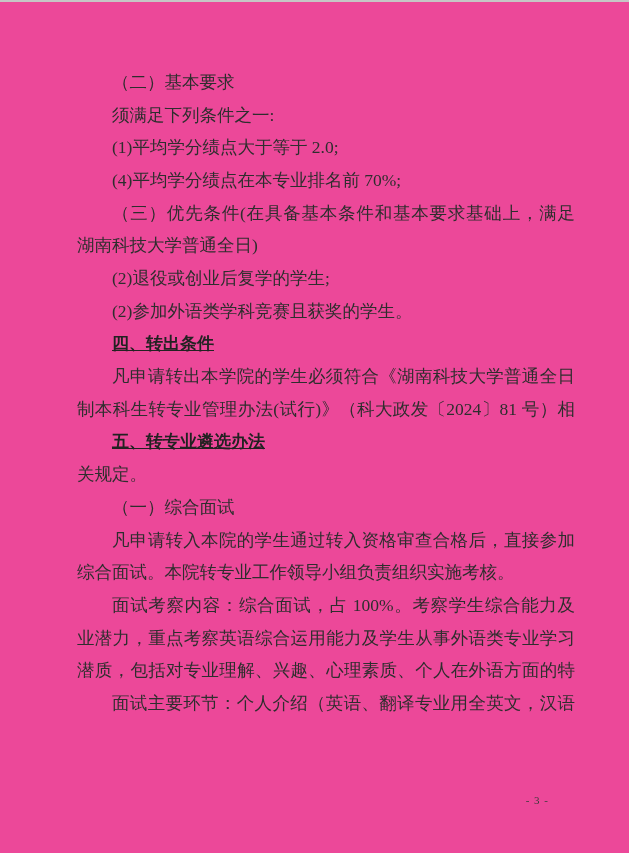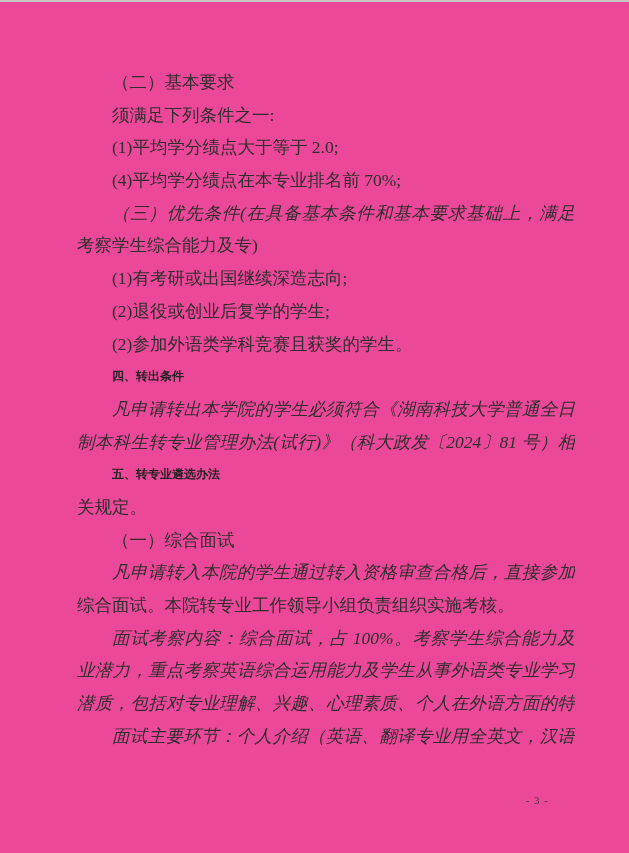--- a/index.html
+++ b/index.html
@@ -35,28 +35,28 @@
     line-height: 32.7px;
     font-size: 17.5px;
     white-space: normal;
     text-align: left;
     overflow: hidden;
   }
   .ln.ind { padding-left: 35px; }
   .ln.j {
     text-align: justify;
     text-align-last: justify;
-    font-style: italic;
     -moz-text-align-last: justify;
   }
   .ln.h {
     font-weight: 700;
     color: #222222;
     font-family: "Liberation Sans", "DejaVu Sans", sans-serif;
-    font-size: 12px;
+    font-size: 17px;
+    text-decoration: underline;
   }
   .page-number {
     position: absolute;
     top: 794px;
     right: 80px;
     font-size: 11px;
     letter-spacing: 1px;
     color: #3a3a3a;
     font-family: "Liberation Serif", "DejaVu Serif", serif;
   }
@@ -66,22 +66,21 @@
 
 <div class="page">
   <div class="page-top-edge"></div>
 
   <div class="content">
     <div class="ln ind">（二）基本要求</div>
     <div class="ln ind">须满足下列条件之一:</div>
     <div class="ln ind">(1)平均学分绩点大于等于 2.0;</div>
     <div class="ln ind">(4)平均学分绩点在本专业排名前 70%;</div>
     <div class="ln ind j">（三）优先条件(在具备基本条件和基本要求基础上，满足</div>
-    <div class="ln">考察学生综合能力及专)</div>
-    <div class="ln ind">(1)有考研或出国继续深造志向;</div>
+    <div class="ln">湖南科技大学普通全日)</div>
     <div class="ln ind">(2)退役或创业后复学的学生;</div>
     <div class="ln ind">(2)参加外语类学科竞赛且获奖的学生。</div>
     <div class="ln ind h">四、转出条件</div>
     <div class="ln ind j">凡申请转出本学院的学生必须符合《湖南科技大学普通全日</div>
     <div class="ln j">制本科生转专业管理办法(试行)》（科大政发〔2024〕81 号）相</div>
     <div class="ln ind h">五、转专业遴选办法</div>
     <div class="ln">关规定。</div>
     <div class="ln ind">（一）综合面试</div>
     <div class="ln ind j">凡申请转入本院的学生通过转入资格审查合格后，直接参加</div>
     <div class="ln">综合面试。本院转专业工作领导小组负责组织实施考核。</div>

